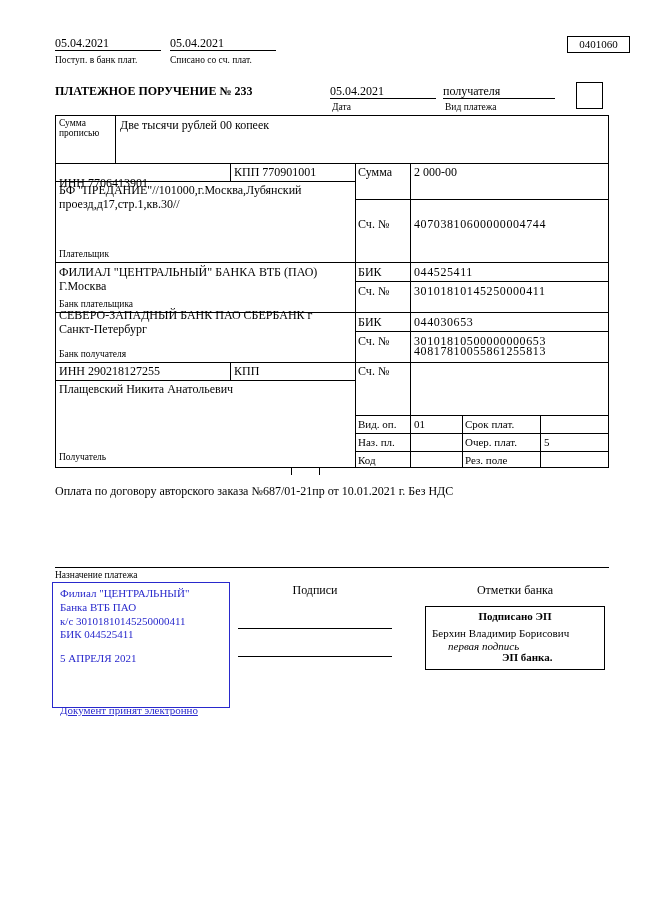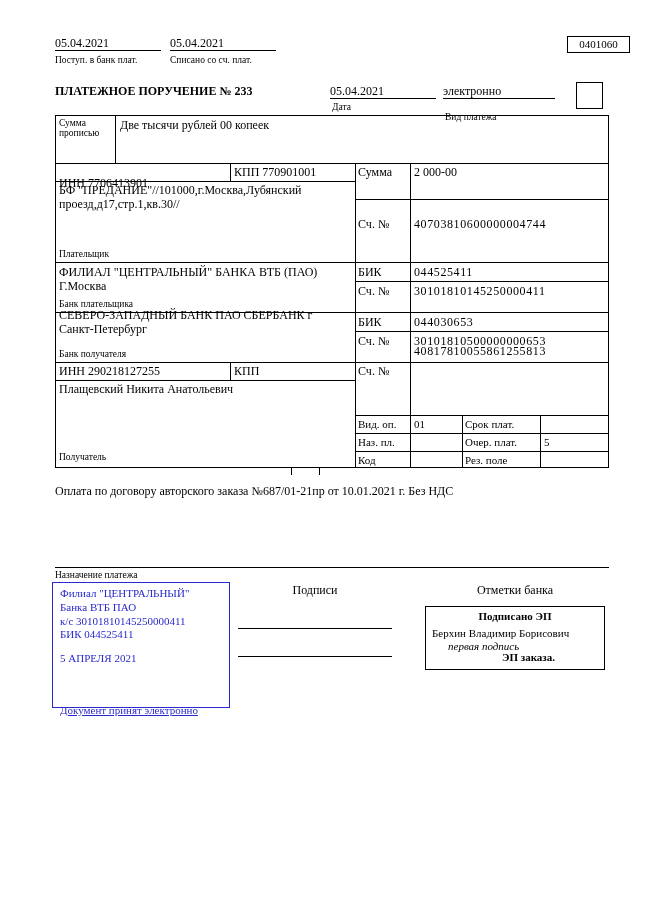--- a/index.html
+++ b/index.html
@@ -46,23 +46,23 @@
   <div class="abs codebox" style="left:567px; top:36px; width:63px; height:17px;">0401060</div>
 
   <div class="abs t b" style="left:55px; top:84px;">ПЛАТЕЖНОЕ ПОРУЧЕНИЕ № 233</div>
 
   <div class="abs t ul" style="left:330px; top:84px; width:106px; height:15px;">
     <span>05.04.2021</span>
   </div>
   <div class="abs lbl" style="left:332px; top:102px;">Дата</div>
 
   <div class="abs t ul" style="left:443px; top:84px; width:112px; height:15px;">
-    <span>электронно</span>
+    <span>получателя</span>
   </div>
-  <div class="abs lbl" style="left:445px; top:112px;">Вид платежа</div>
+  <div class="abs lbl" style="left:445px; top:102px;">Вид платежа</div>
 
   <div class="abs" style="left:576px; top:82px; width:27px; height:27px; border:1px solid #000;"></div>
 
   <div class="hl" style="left:55px; top:115px; width:554px;"></div>
   <div class="vl" style="left:55px; top:115px; height:352px;"></div>
   <div class="vl" style="left:608px; top:115px; height:352px;"></div>
   <div class="vl" style="left:115px; top:115px; height:48px;"></div>
 
   <div class="abs lbl" style="left:59px; top:118px; width:54px;">Сумма прописью</div>
   <div class="abs t" style="left:120px; top:118px; width:480px;">Две тысячи рублей 00 копеек</div>
@@ -145,16 +145,16 @@
   <div class="abs t ctr" style="left:235px; top:583px; width:160px;">Подписи</div>
   <div class="hl" style="left:238px; top:628px; width:154px;"></div>
   <div class="hl" style="left:238px; top:656px; width:154px;"></div>
 
   <div class="abs t ctr" style="left:425px; top:583px; width:180px;">Отметки банка</div>
 
   <div class="abs esign-box" style="left:425px; top:606px; width:180px; height:64px;">
     <div class="abs ts b ctr" style="left:0; top:3px; width:100%;">Подписано ЭП</div>
     <div class="abs ts" style="left:6px; top:20px;">Берхин Владимир Борисович</div>
     <div class="abs ts i" style="left:22px; top:33px;">первая подпись</div>
-    <div class="abs ts b" style="left:76px; top:44px;">ЭП заказа.</div>
+    <div class="abs ts b" style="left:76px; top:44px;">ЭП банка.</div>
   </div>
 
 </div>
 
 </body></html>

